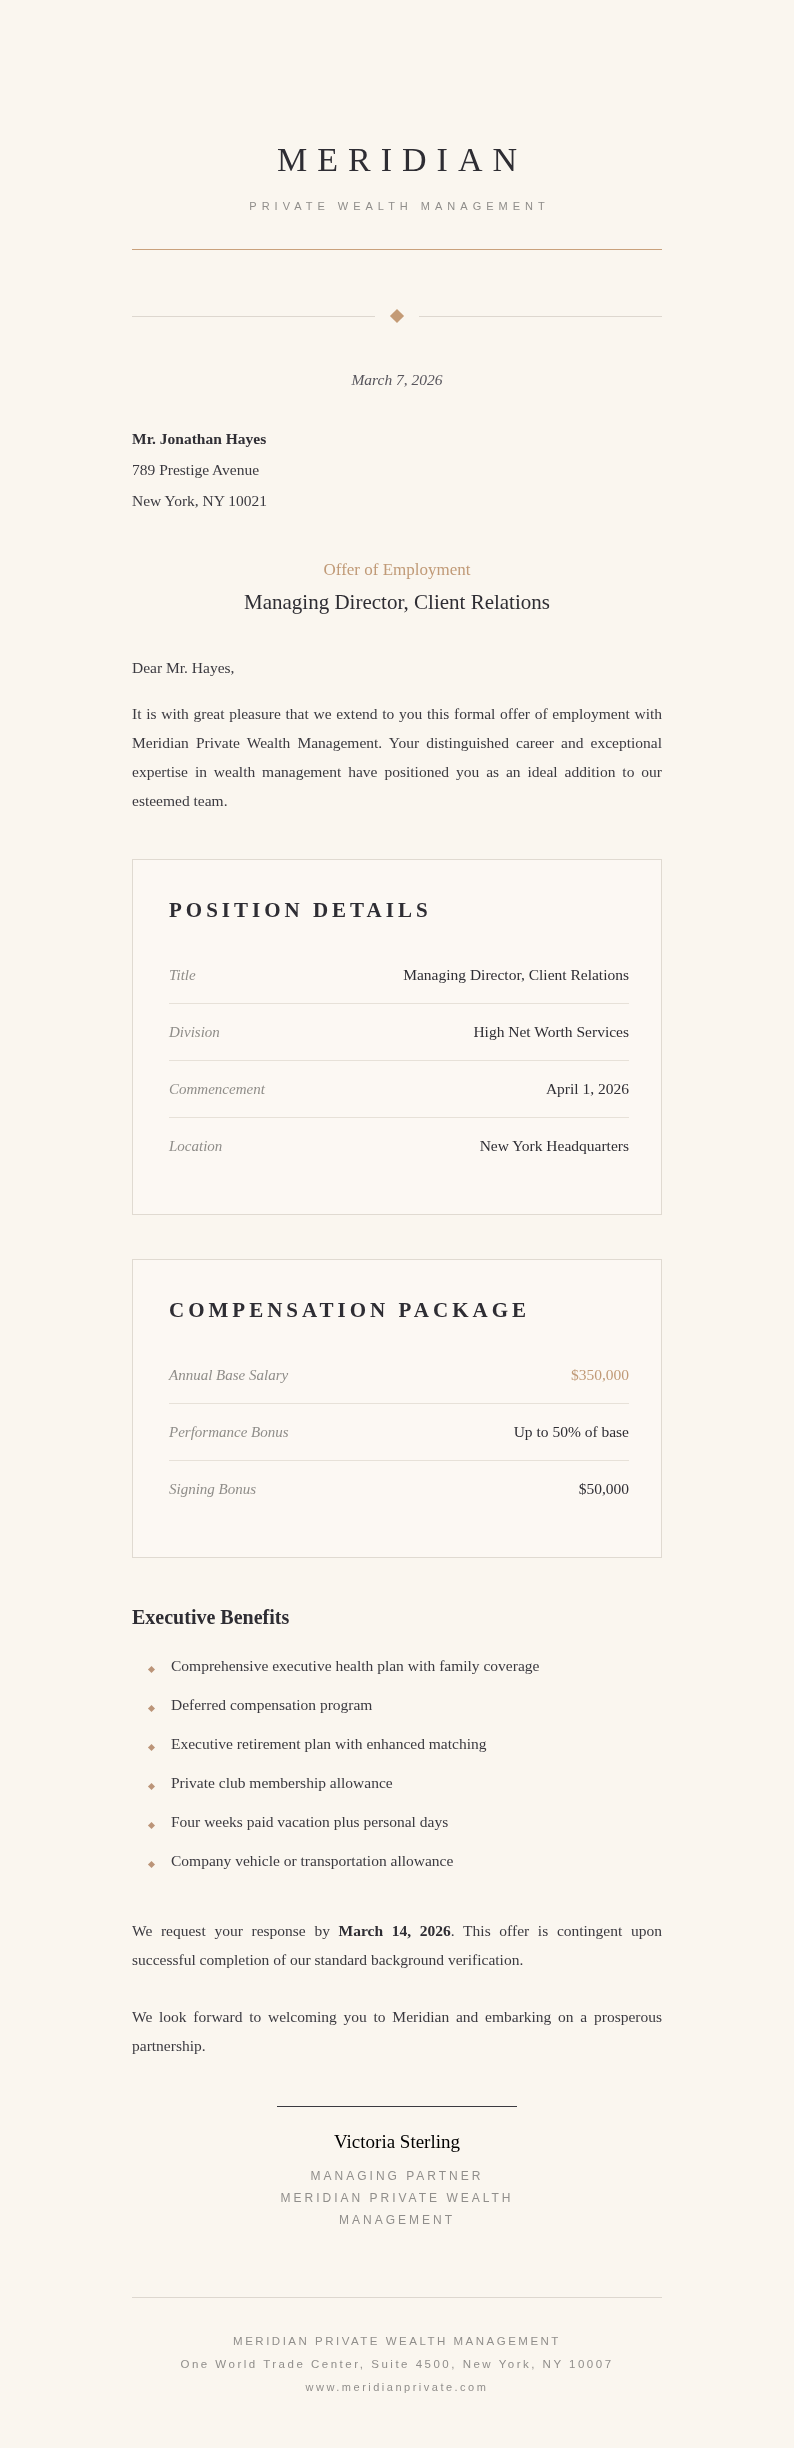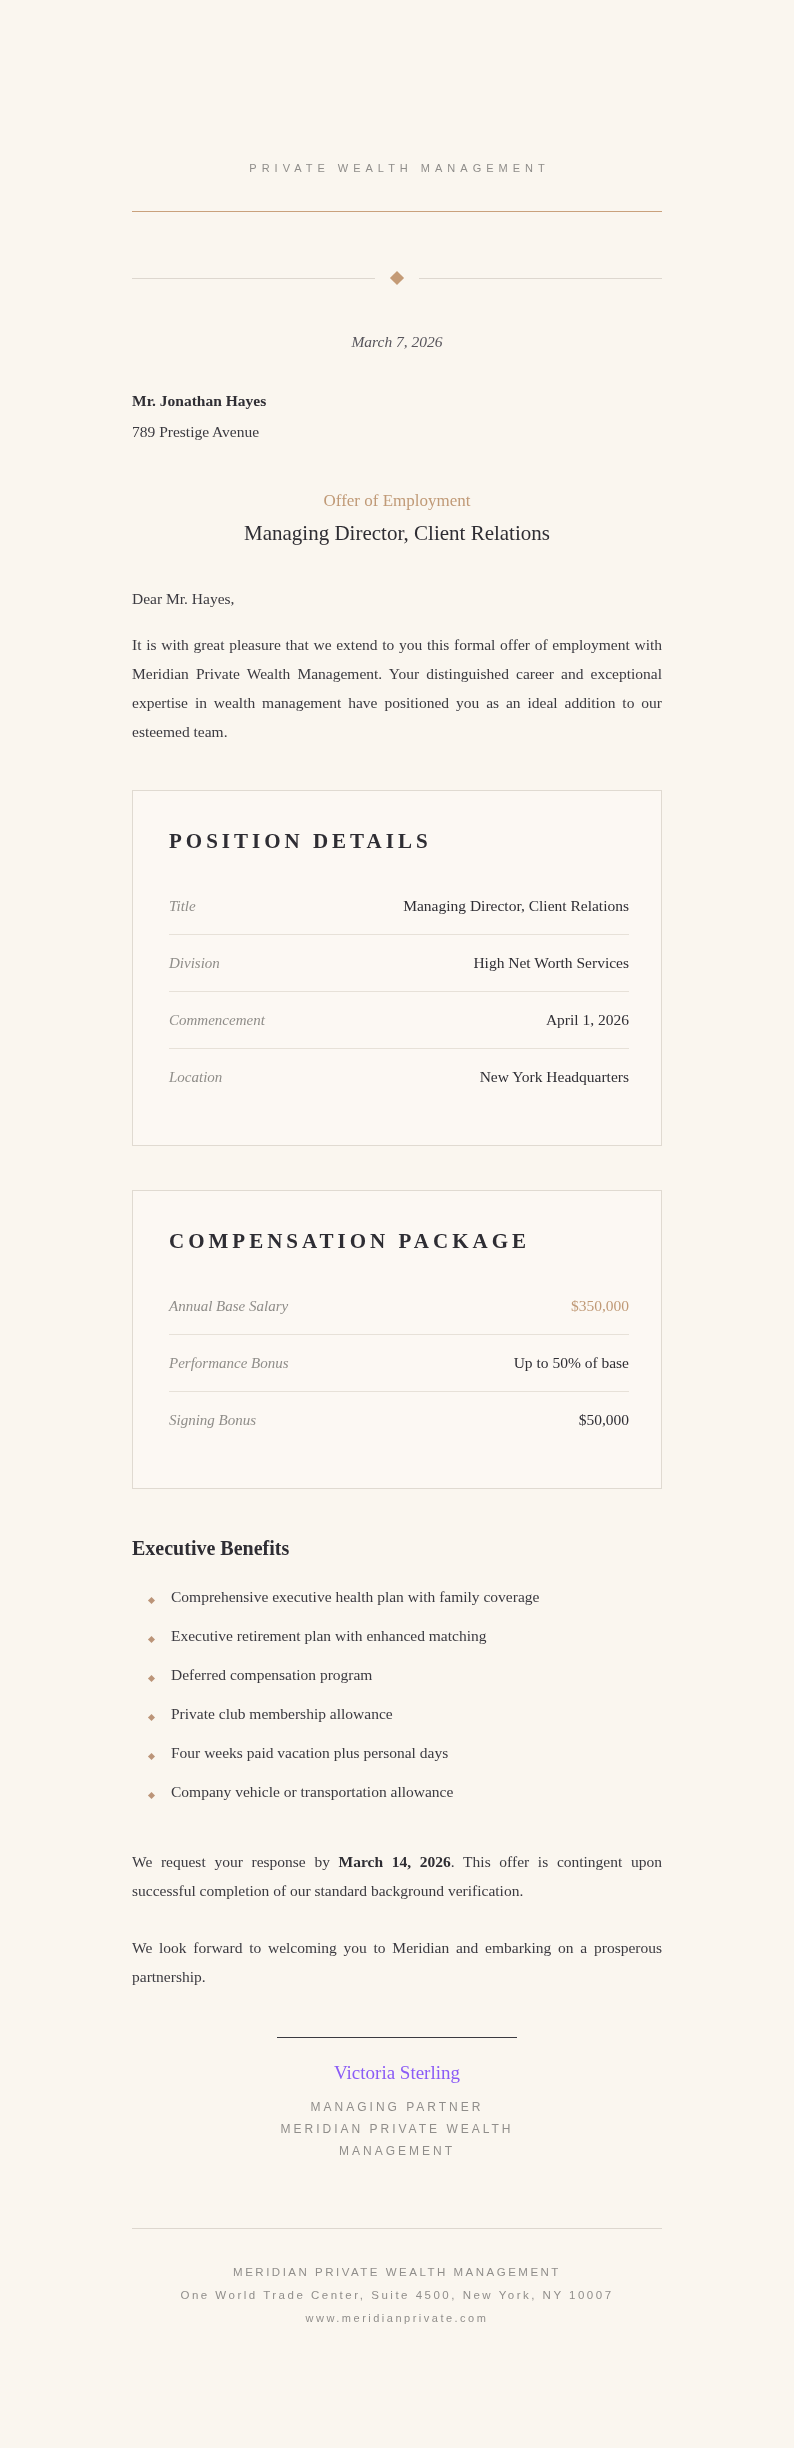--- a/index.html
+++ b/index.html
@@ -142,21 +142,21 @@
   }
 
   
   .signature { margin-top: 46px; text-align: center; }
   .sig-rule {
     width: 240px;
     margin: 0 auto;
     border: none;
     border-top: 1px solid #3a3a40;
   }
-  .sig-name { margin-top: 24px; font-size: 19px; color: #8b5cf6; }
+  .sig-name { margin-top: 24px; font-size: 19px; color: #000000; }
   .sig-role {
     margin: 12px auto 0;
     max-width: 330px;
     font-family: "Liberation Sans", sans-serif;
     font-size: 12px;
     letter-spacing: 3px;
     line-height: 22px;
     color: #908e8b;
   }
   .sig-org {
@@ -181,35 +181,37 @@
   .footer .f1 { font-size: 11.5px; letter-spacing: 2.5px; }
   .footer .f2 { margin-top: 11px; font-size: 11.5px; letter-spacing: 2.5px; }
   .footer .f3 { margin-top: 11px; font-size: 11px; letter-spacing: 2.5px; }
 </style>
 </head>
 <body>
 
 <div class="page">
 
   <div>
+    <div class="brand">MERIDIAN</div>
     <div class="tagline">PRIVATE WEALTH MANAGEMENT</div>
     <hr class="brand-rule">
   </div>
 
   <div class="ornament">
     <span class="line"></span>
     <span class="diamond"></span>
     <span class="line"></span>
   </div>
 
   <div class="date-line">March 7, 2026</div>
 
   <div class="recipient">
     <div class="name">Mr. Jonathan Hayes</div>
     <div>789 Prestige Avenue</div>
+    <div>New York, NY 10021</div>
   </div>
 
   <div class="eyebrow">Offer of Employment</div>
   <h1 class="doc-title">Managing Director, Client Relations</h1>
 
   <div class="salutation">Dear Mr. Hayes,</div>
   <p class="para">It is with great pleasure that we extend to you this formal offer of employment with Meridian Private Wealth Management. Your distinguished career and exceptional expertise in wealth management have positioned you as an ideal addition to our esteemed team.</p>
 
   <div class="card">
     <div class="card-heading">POSITION DETAILS</div>
@@ -252,25 +254,25 @@
   </div>
 
   <div class="benefits-heading">Executive Benefits</div>
   <ul class="benefits-list">
     <li class="benefit">
       <span class="bullet"></span>
       <span>Comprehensive executive health plan with family coverage</span>
     </li>
     <li class="benefit">
       <span class="bullet"></span>
+      <span>Deferred compensation program</span>
+    </li>
+    <li class="benefit">
+      <span class="bullet"></span>
       <span>Executive retirement plan with enhanced matching</span>
-    </li>
-    <li class="benefit">
-      <span class="bullet"></span>
-      <span>Deferred compensation program</span>
     </li>
     <li class="benefit">
       <span class="bullet"></span>
       <span>Private club membership allowance</span>
     </li>
     <li class="benefit">
       <span class="bullet"></span>
       <span>Four weeks paid vacation plus personal days</span>
     </li>
     <li class="benefit">

